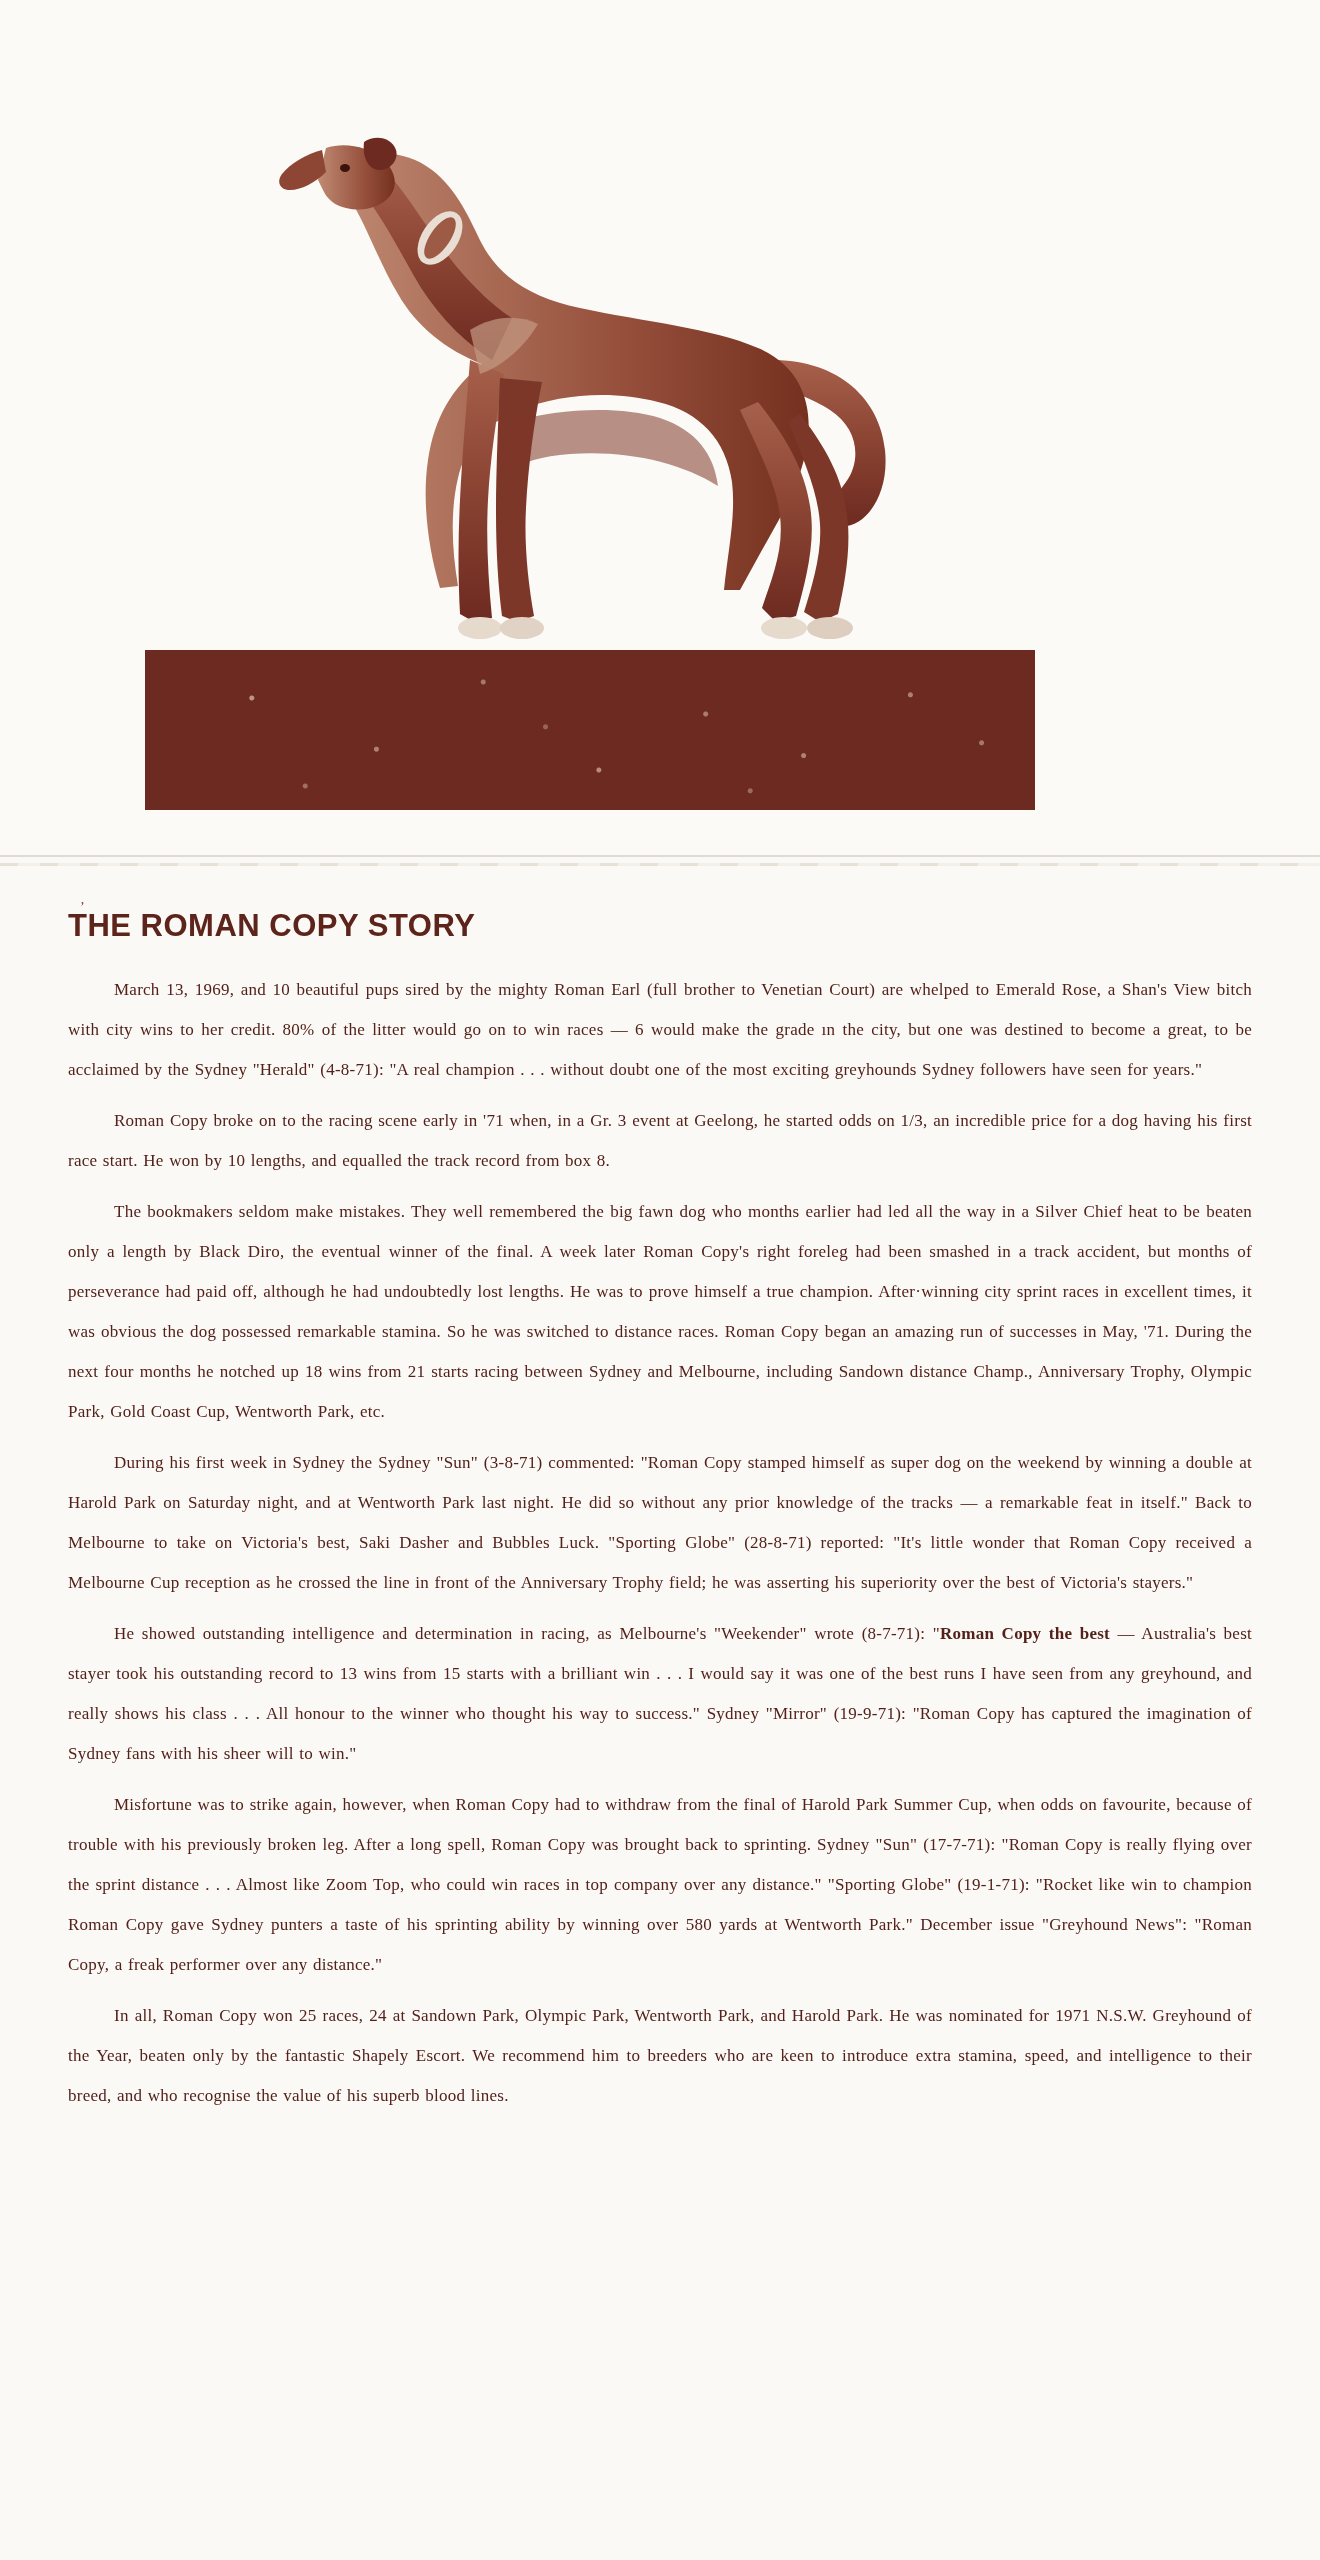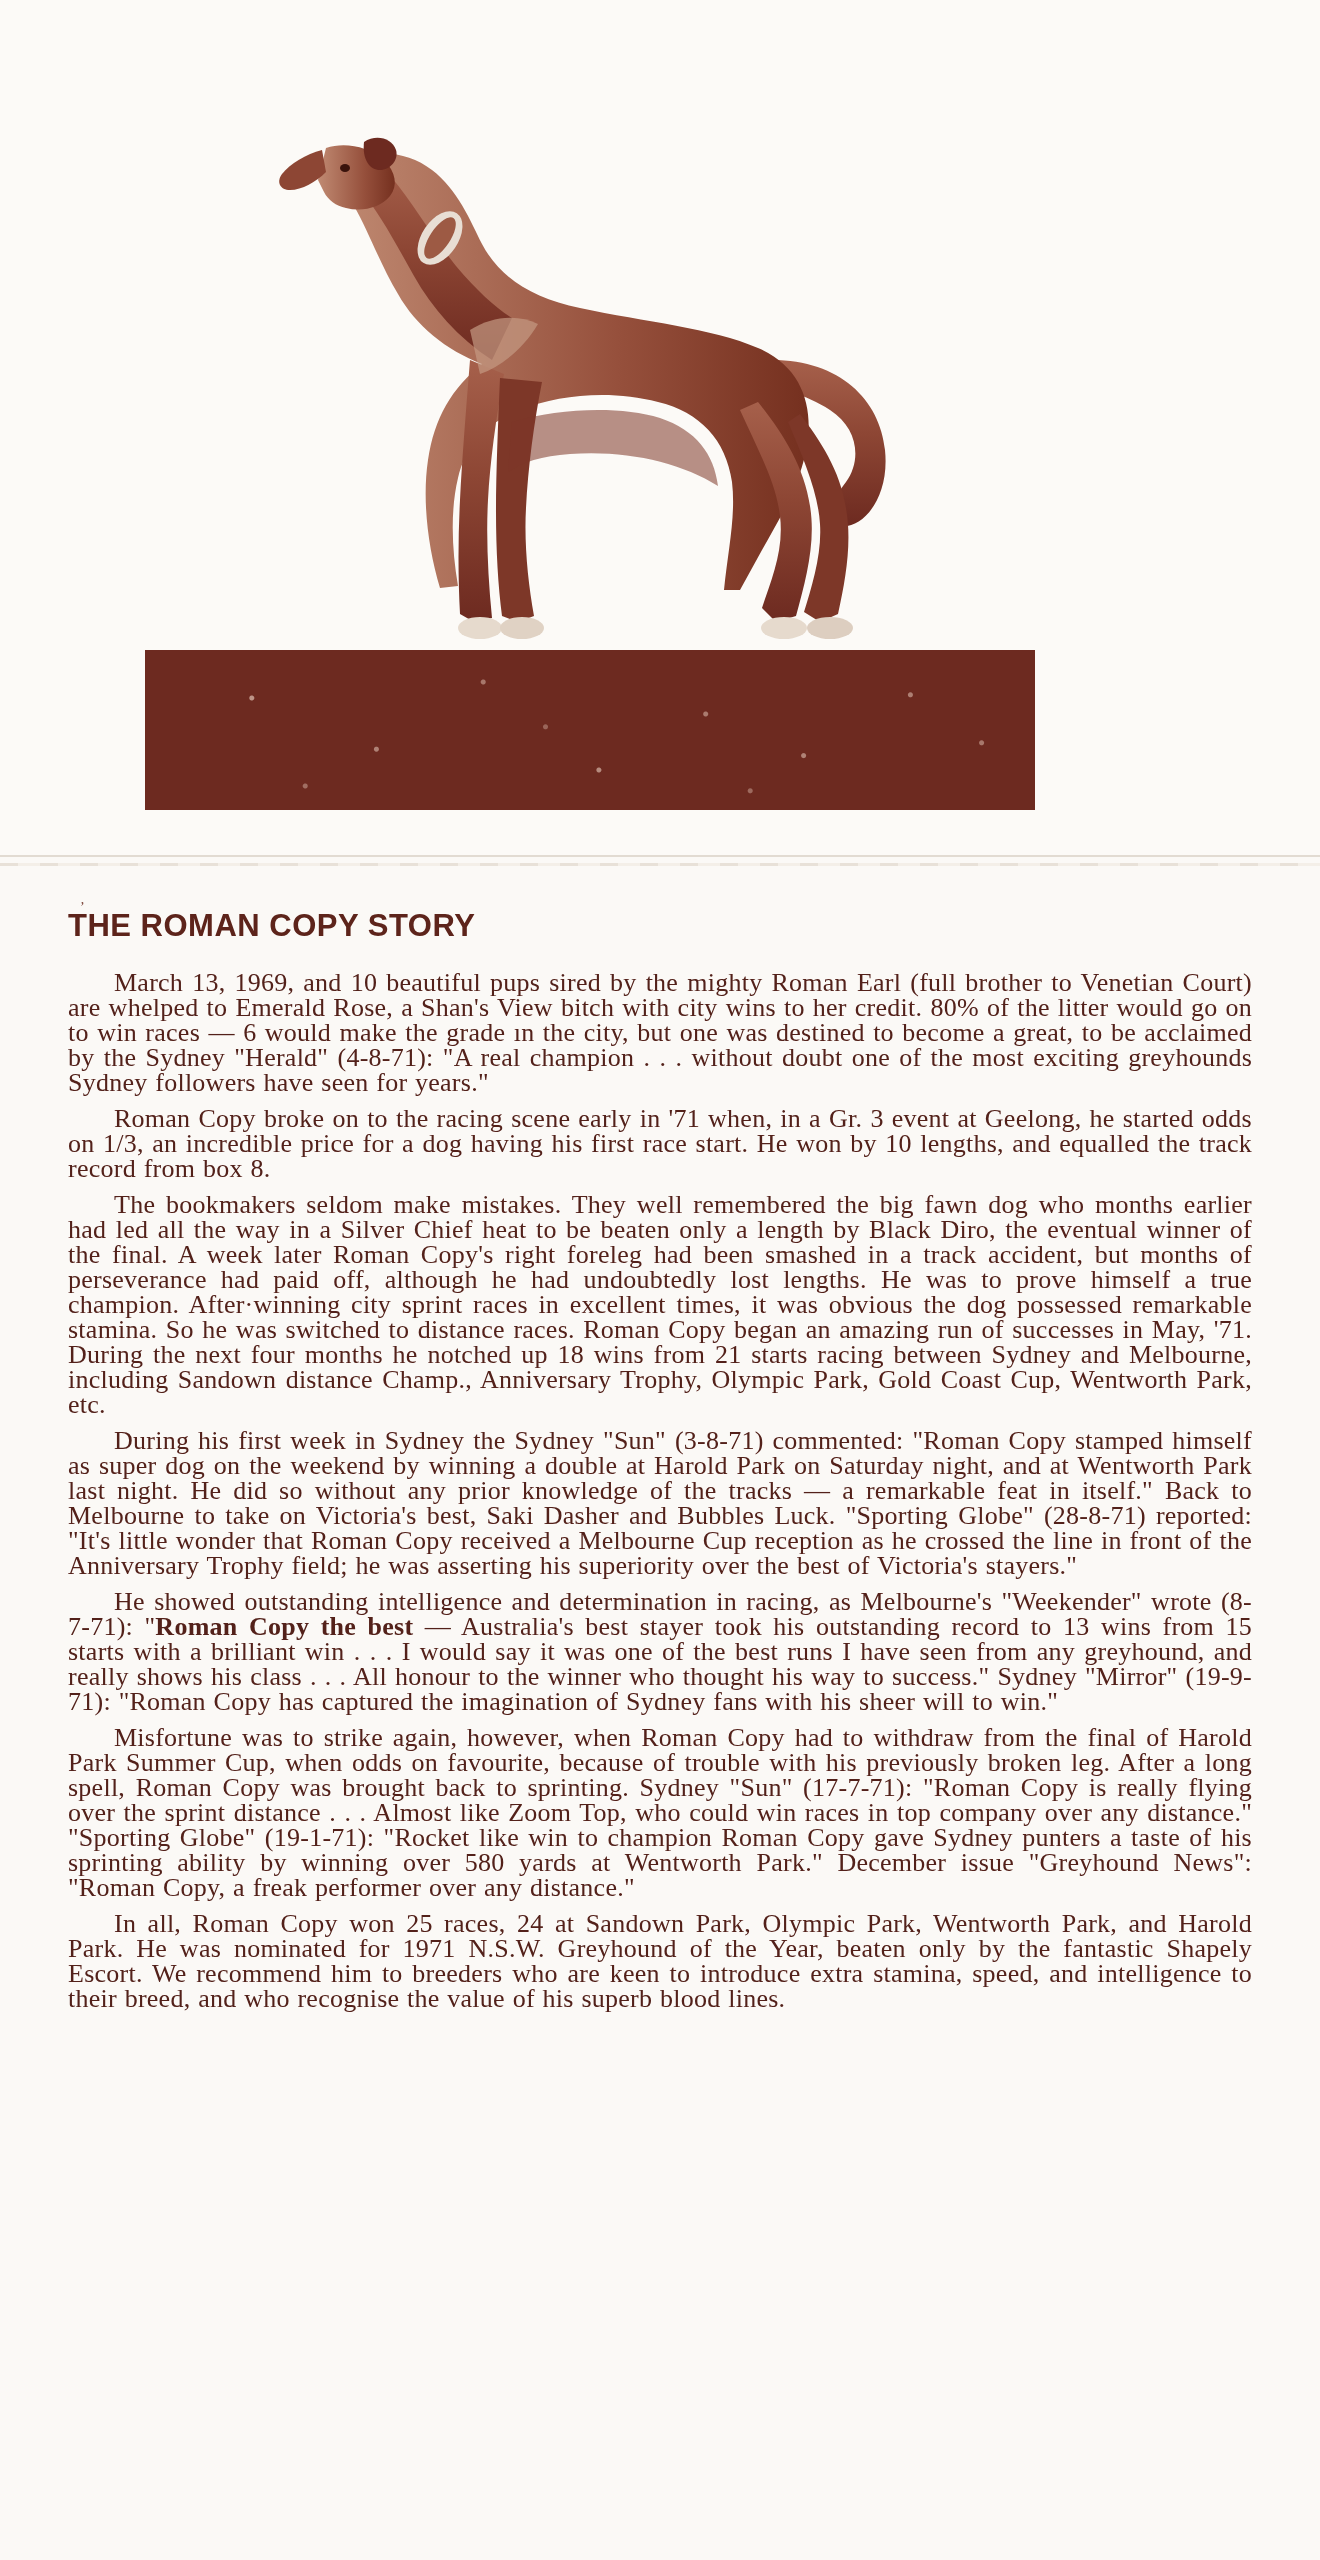--- a/index.html
+++ b/index.html
@@ -94,22 +94,22 @@
     font-weight: bold;
     font-size: 31px;
     letter-spacing: 0.5px;
     color: #5d241b;
     margin: 18px 0 26px 0;
   }
   p.para {
     margin: 0 0 11px 0;
     text-indent: 46px;
     text-align: justify;
-    font-size: 26px;
-    line-height: 25px;
+    font-size: 17px;
+    line-height: 40px;
     color: #53211a;
     letter-spacing: 0.25px;
     word-spacing: 1px;
   }
   p.para b { font-weight: bold; }
   .speck {
     position: absolute;
     left: 80px;
     top: 10px;
     width: 12px;

